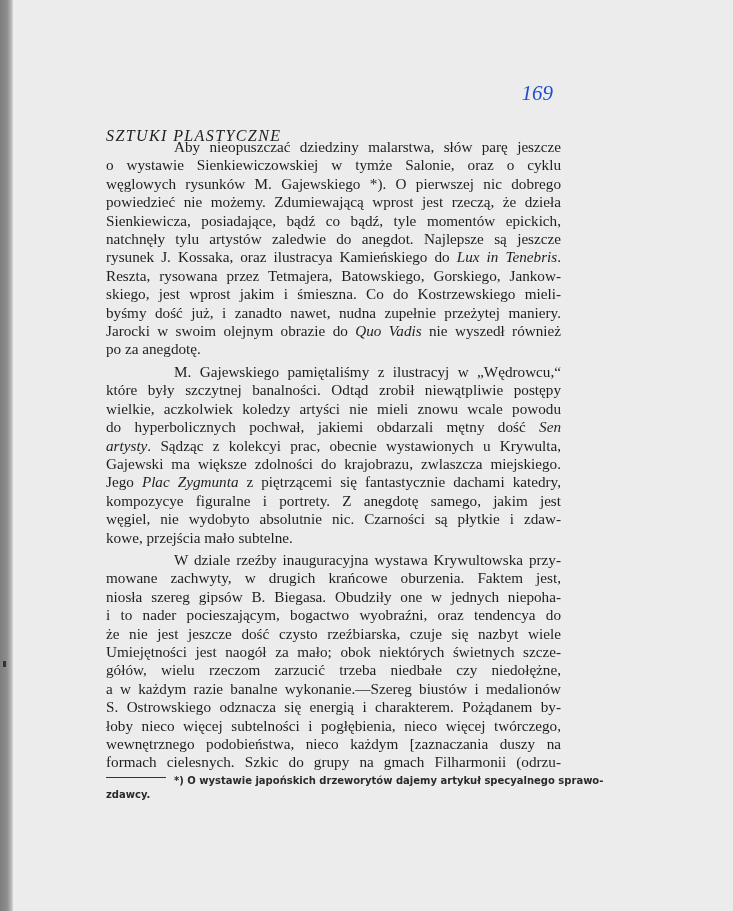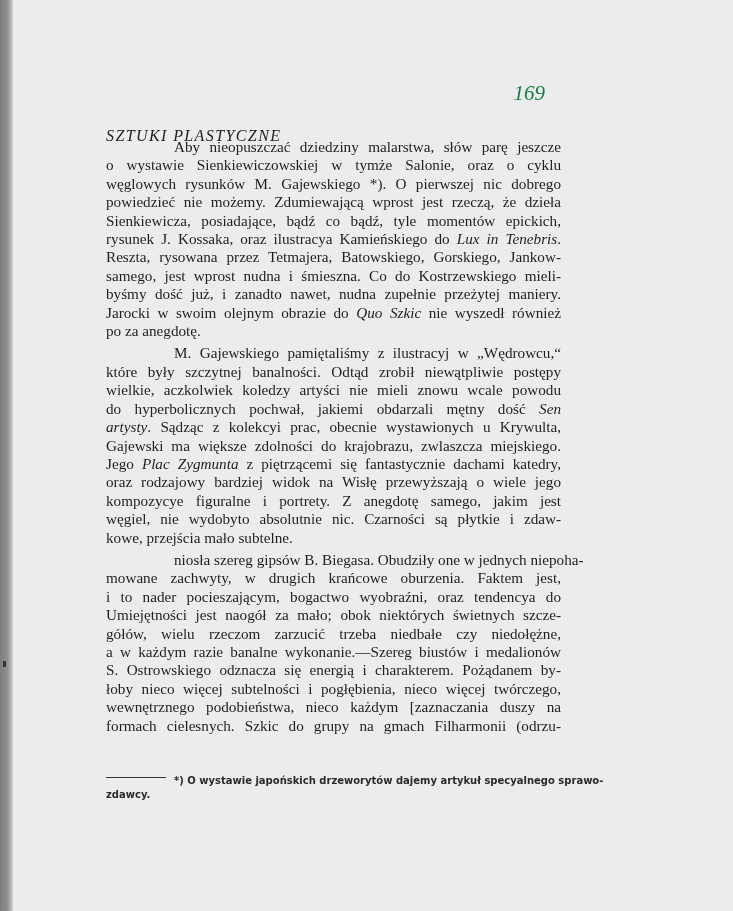--- a/index.html
+++ b/index.html
@@ -21,22 +21,22 @@
   .running-head {
     position: absolute; left: 106px; top: 79px; width: 455px; height: 26px;
   }
   .head-title {
     position: absolute; left: 0; top: 0;
     font-style: italic; font-size: 16px; letter-spacing: 1.4px;
     color: #222;
     margin-top: 48px;
   }
   .head-page {
-    position: absolute; right: 16px; top: 2px;
-    font-style: italic; font-size: 21px; color: #15803d;
+    position: absolute; right: 8px; top: 2px;
+    font-style: italic; font-size: 21px; color: #1d4ed8;
   }
   .body-text {
     position: absolute; left: 106px; top: 118px; width: 455px;
     font-size: 15.2px; line-height: 18.4px;
     text-align: justify;
     margin-top: 20px;
   }
   .para { margin: 0 0 4px 0; text-indent: 68px; }
   .line { display: block; text-align: justify; text-align-last: justify; white-space: nowrap; }
   .line.last { text-align-last: left; }
@@ -65,46 +65,48 @@
   <span class="head-page">169</span>
 </div>
 
 <div class="body-text">
   <div class="para">
     <span class="line">Aby nieopuszczać dziedziny malarstwa, słów parę jeszcze</span>
     <span class="line">o wystawie Sienkiewiczowskiej w tymże Salonie, oraz o cyklu</span>
     <span class="line">węglowych rysunków M. Gajewskiego *). O pierwszej nic dobrego</span>
     <span class="line">powiedzieć nie możemy. Zdumiewającą wprost jest rzeczą, że dzieła</span>
     <span class="line">Sienkiewicza, posiadające, bądź co bądź, tyle momentów epickich,</span>
+    <span class="line">natchnęły tylu artystów zaledwie do anegdot. Najlepsze są jeszcze</span>
     <span class="line">rysunek J. Kossaka, oraz ilustracya Kamieńskiego do <em>Lux in Tenebris</em>.</span>
     <span class="line">Reszta, rysowana przez Tetmajera, Batowskiego, Gorskiego, Jankow-</span>
-    <span class="line">samego, jest wprost nudna i śmieszna. Co do Kostrzewskiego mieli-</span>
+    <span class="line">skiego, jest wprost jakim i śmieszna. Co do Kostrzewskiego mieli-</span>
     <span class="line">byśmy dość już, i zanadto nawet, nudna zupełnie przeżytej maniery.</span>
-    <span class="line">Jarocki w swoim olejnym obrazie do <em>Quo Szkic</em> nie wyszedł również</span>
+    <span class="line">Jarocki w swoim olejnym obrazie do <em>Quo Vadis</em> nie wyszedł również</span>
     <span class="line last">po za anegdotę.</span>
   </div>
 
   <div class="para">
     <span class="line">M. Gajewskiego pamiętaliśmy z ilustracyj w „Wędrowcu,“</span>
     <span class="line">które były szczytnej banalności. Odtąd zrobił niewątpliwie postępy</span>
     <span class="line">wielkie, aczkolwiek koledzy artyści nie mieli znowu wcale powodu</span>
     <span class="line">do hyperbolicznych pochwał, jakiemi obdarzali mętny dość <em>Sen</em></span>
     <span class="line"><em>artysty</em>. Sądząc z kolekcyi prac, obecnie wystawionych u Krywulta,</span>
     <span class="line">Gajewski ma większe zdolności do krajobrazu, zwlaszcza miejskiego.</span>
     <span class="line">Jego <em>Plac Zygmunta</em> z piętrzącemi się fantastycznie dachami katedry,</span>
-    <span class="line">oraz rodzajowy bardziej widok na Wisłę przewyższają o wiele jego</span>
     <span class="line">kompozycye figuralne i portrety. Z anegdotę samego, jakim jest</span>
     <span class="line">węgiel, nie wydobyto absolutnie nic. Czarności są płytkie i zdaw-</span>
     <span class="line last">kowe, przejścia mało subtelne.</span>
   </div>
 
   <div class="para">
+    <span class="line">W dziale rzeźby inauguracyjna wystawa Krywultowska przy-</span>
+    <span class="line">mowane zachwyty, w drugich krańcowe oburzenia. Faktem jest,</span>
     <span class="line">niosła szereg gipsów B. Biegasa. Obudziły one w jednych niepoha-</span>
-    <span class="line">mowane zachwyty, w drugich krańcowe oburzenia. Faktem jest,</span>
     <span class="line">i to nader pocieszającym, bogactwo wyobraźni, oraz tendencya do</span>
+    <span class="line">że nie jest jeszcze dość czysto rzeźbiarska, czuje się nazbyt wiele</span>
     <span class="line">Umiejętności jest naogół za mało; obok niektórych świetnych szcze-</span>
     <span class="line">gółów, wielu rzeczom zarzucić trzeba niedbałe czy niedołężne,</span>
     <span class="line">a w każdym razie banalne wykonanie.—Szereg biustów i medalionów</span>
     <span class="line">S. Ostrowskiego odznacza się energią i charakterem. Pożądanem by-</span>
     <span class="line">łoby nieco więcej subtelności i pogłębienia, nieco więcej twórczego,</span>
     <span class="line">wewnętrznego podobieństwa, nieco każdym [zaznaczania duszy na</span>
     <span class="line">formach cielesnych. Szkic do grupy na gmach Filharmonii (odrzu-</span>
   </div>
 </div>
 

